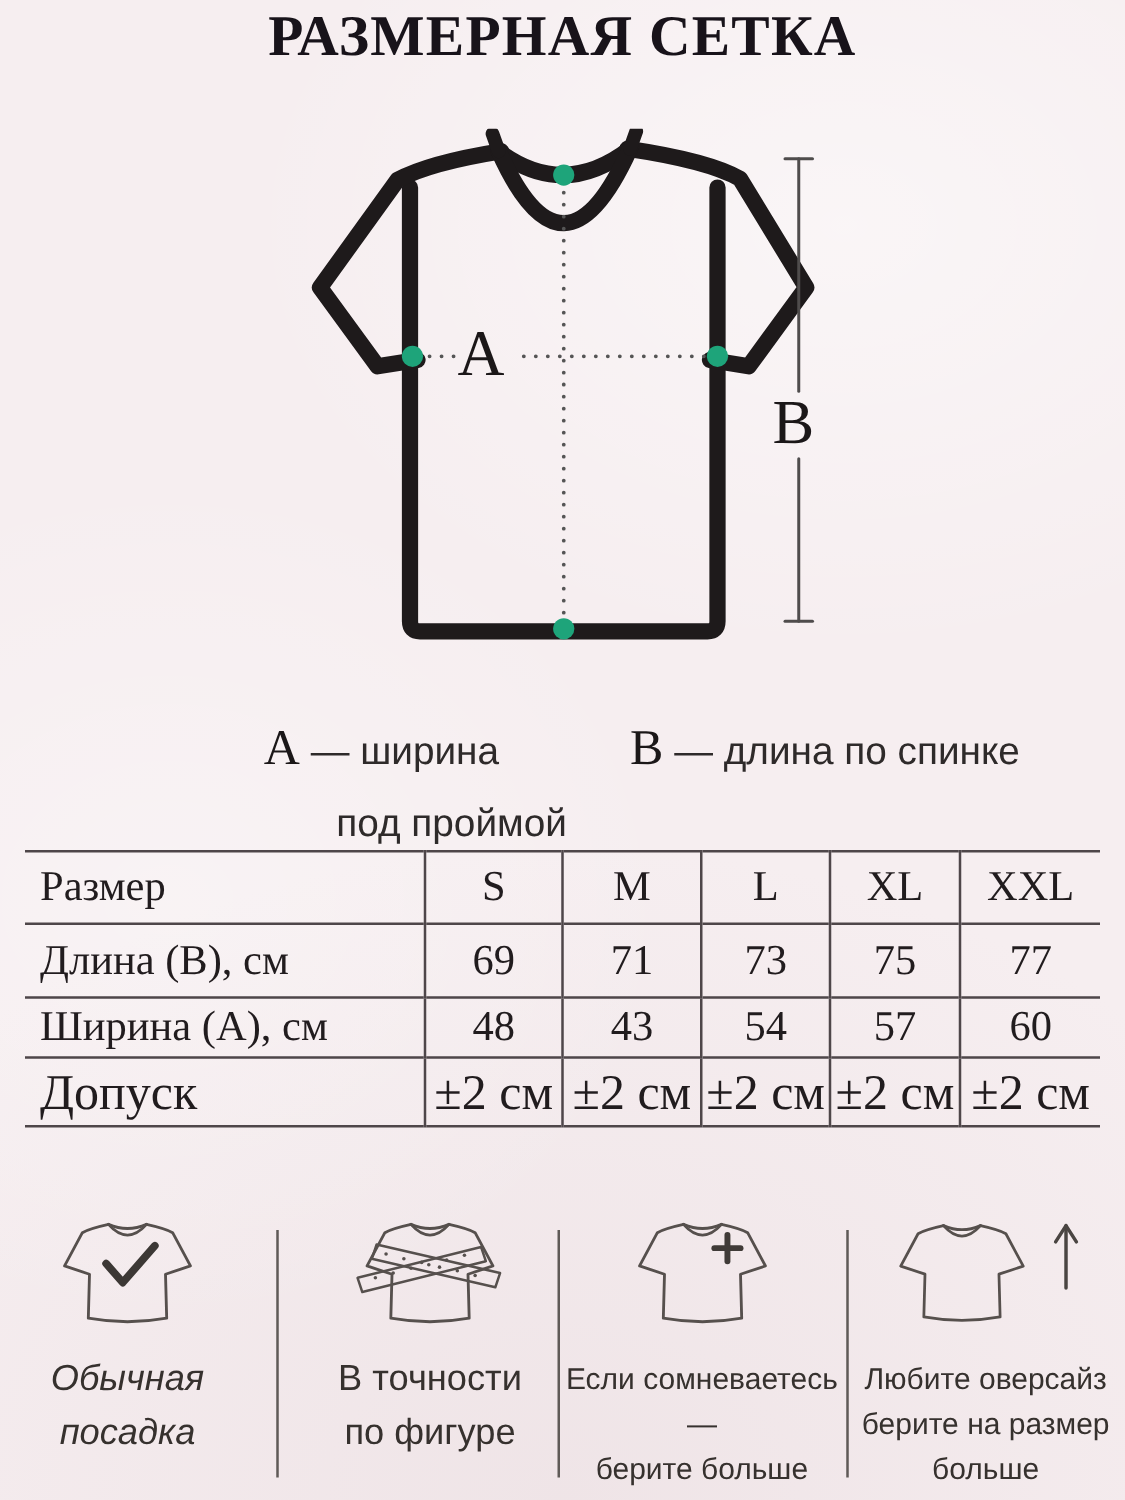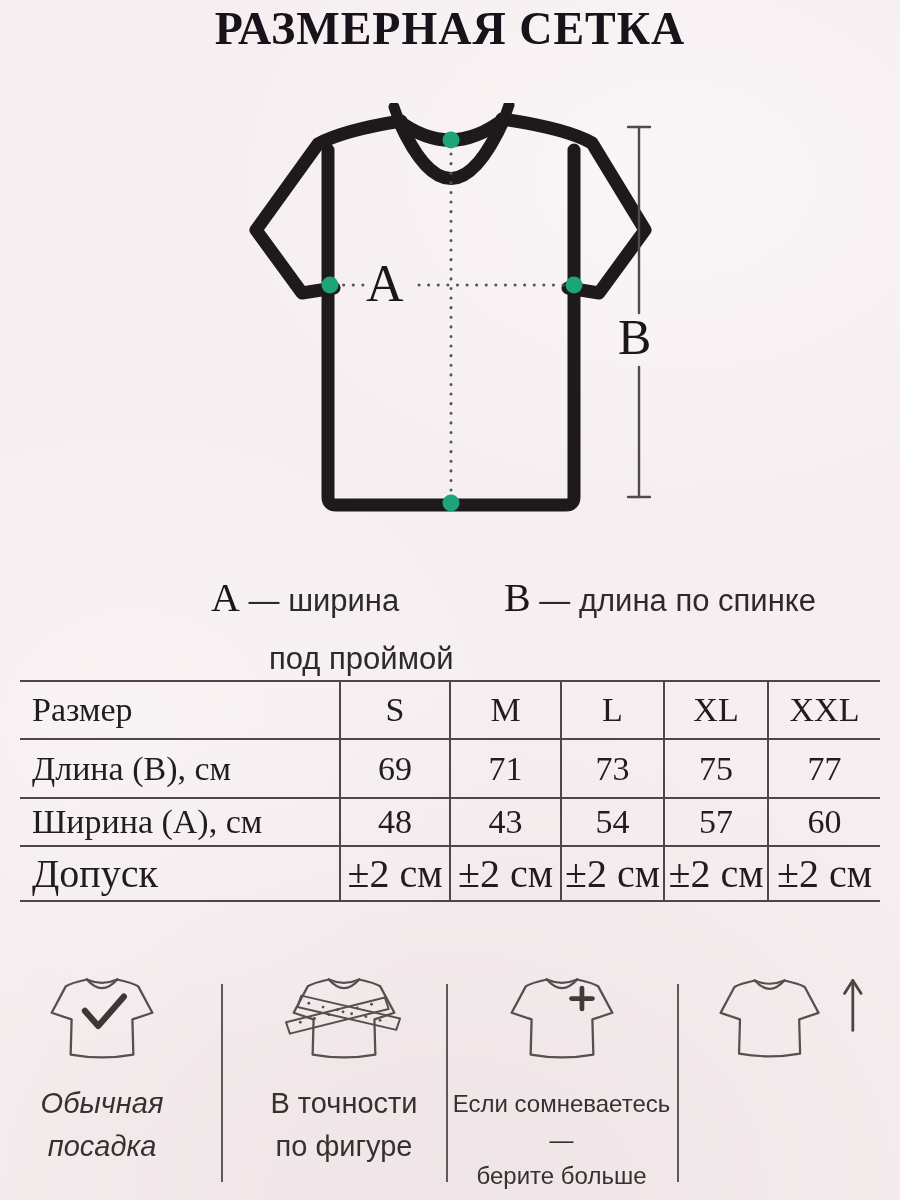--- a/index.html
+++ b/index.html
@@ -230,16 +230,21 @@
             <path d="M 46,10 Q 62,17 78,10"></path>
             <path d="M 46,10 Q 62,28 78,10"></path>
           </g>
           <g stroke="#4a4542" stroke-width="3">
             <path d="M 162,64 V 12"></path>
               <path d="M 162,10 L 153,24"></path>
               <path d="M 162,10 L 171,24"></path>
           </g>
         </svg>
       </div>
+      <div class="fit-caption cap-small">
+        <span class="cl">Любите оверсайз</span>
+        <span class="cl">берите на размер</span>
+        <span class="cl">больше</span>
+      </div>
     </div>
   </div>
 
 </div>
 
 </body></html>

